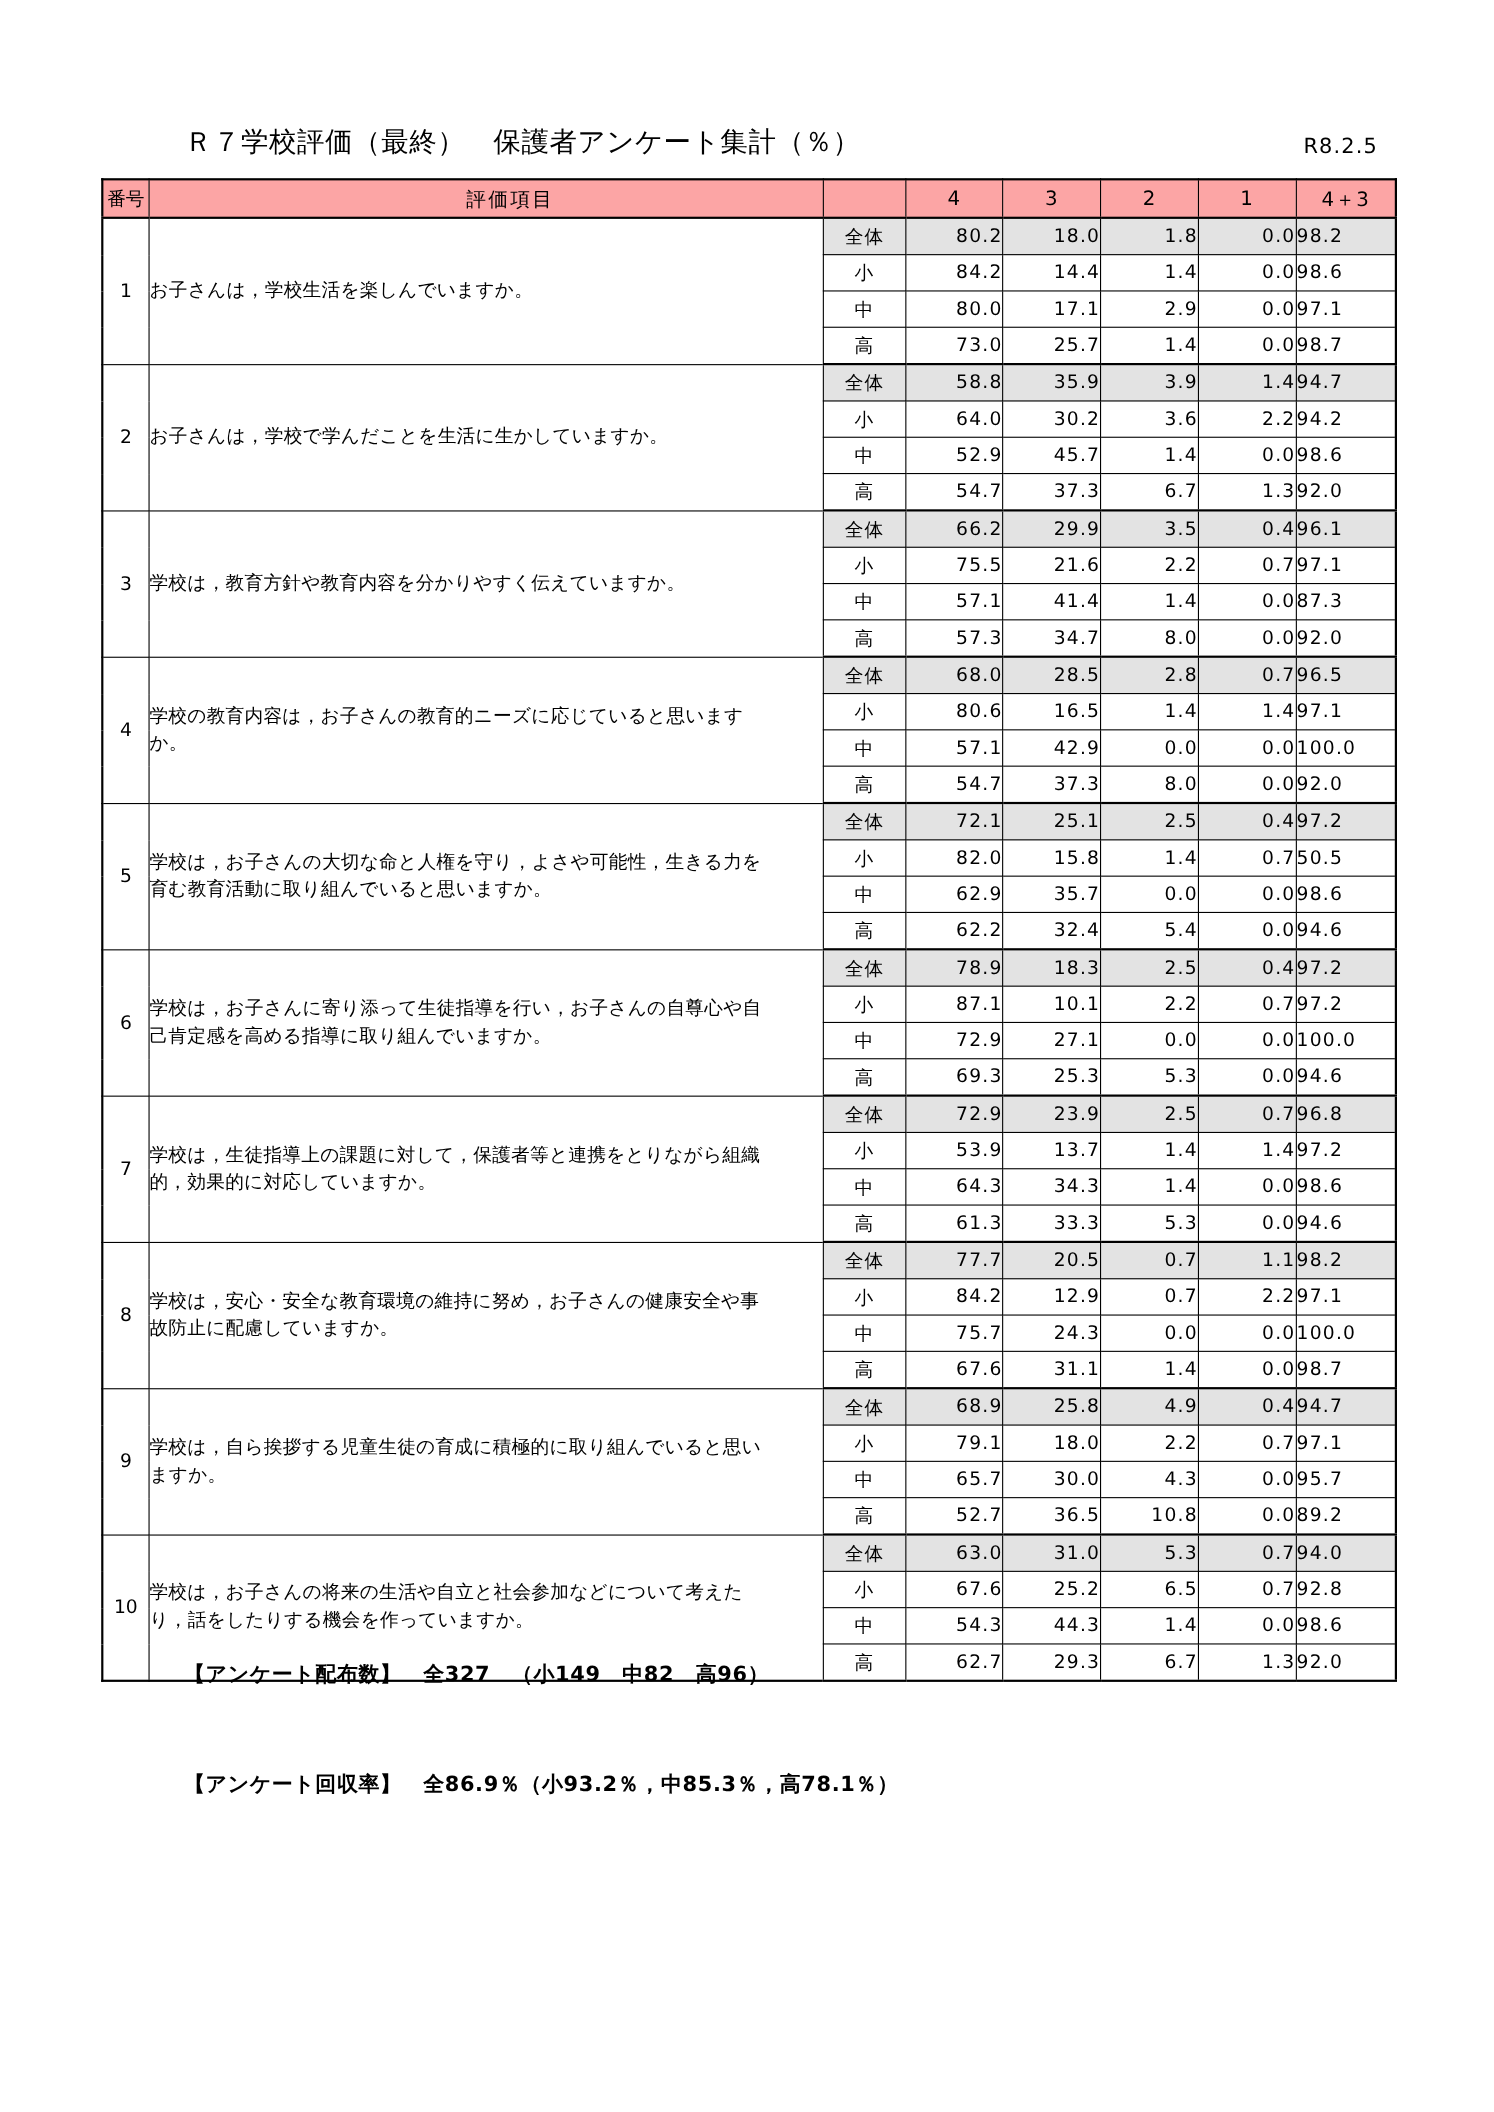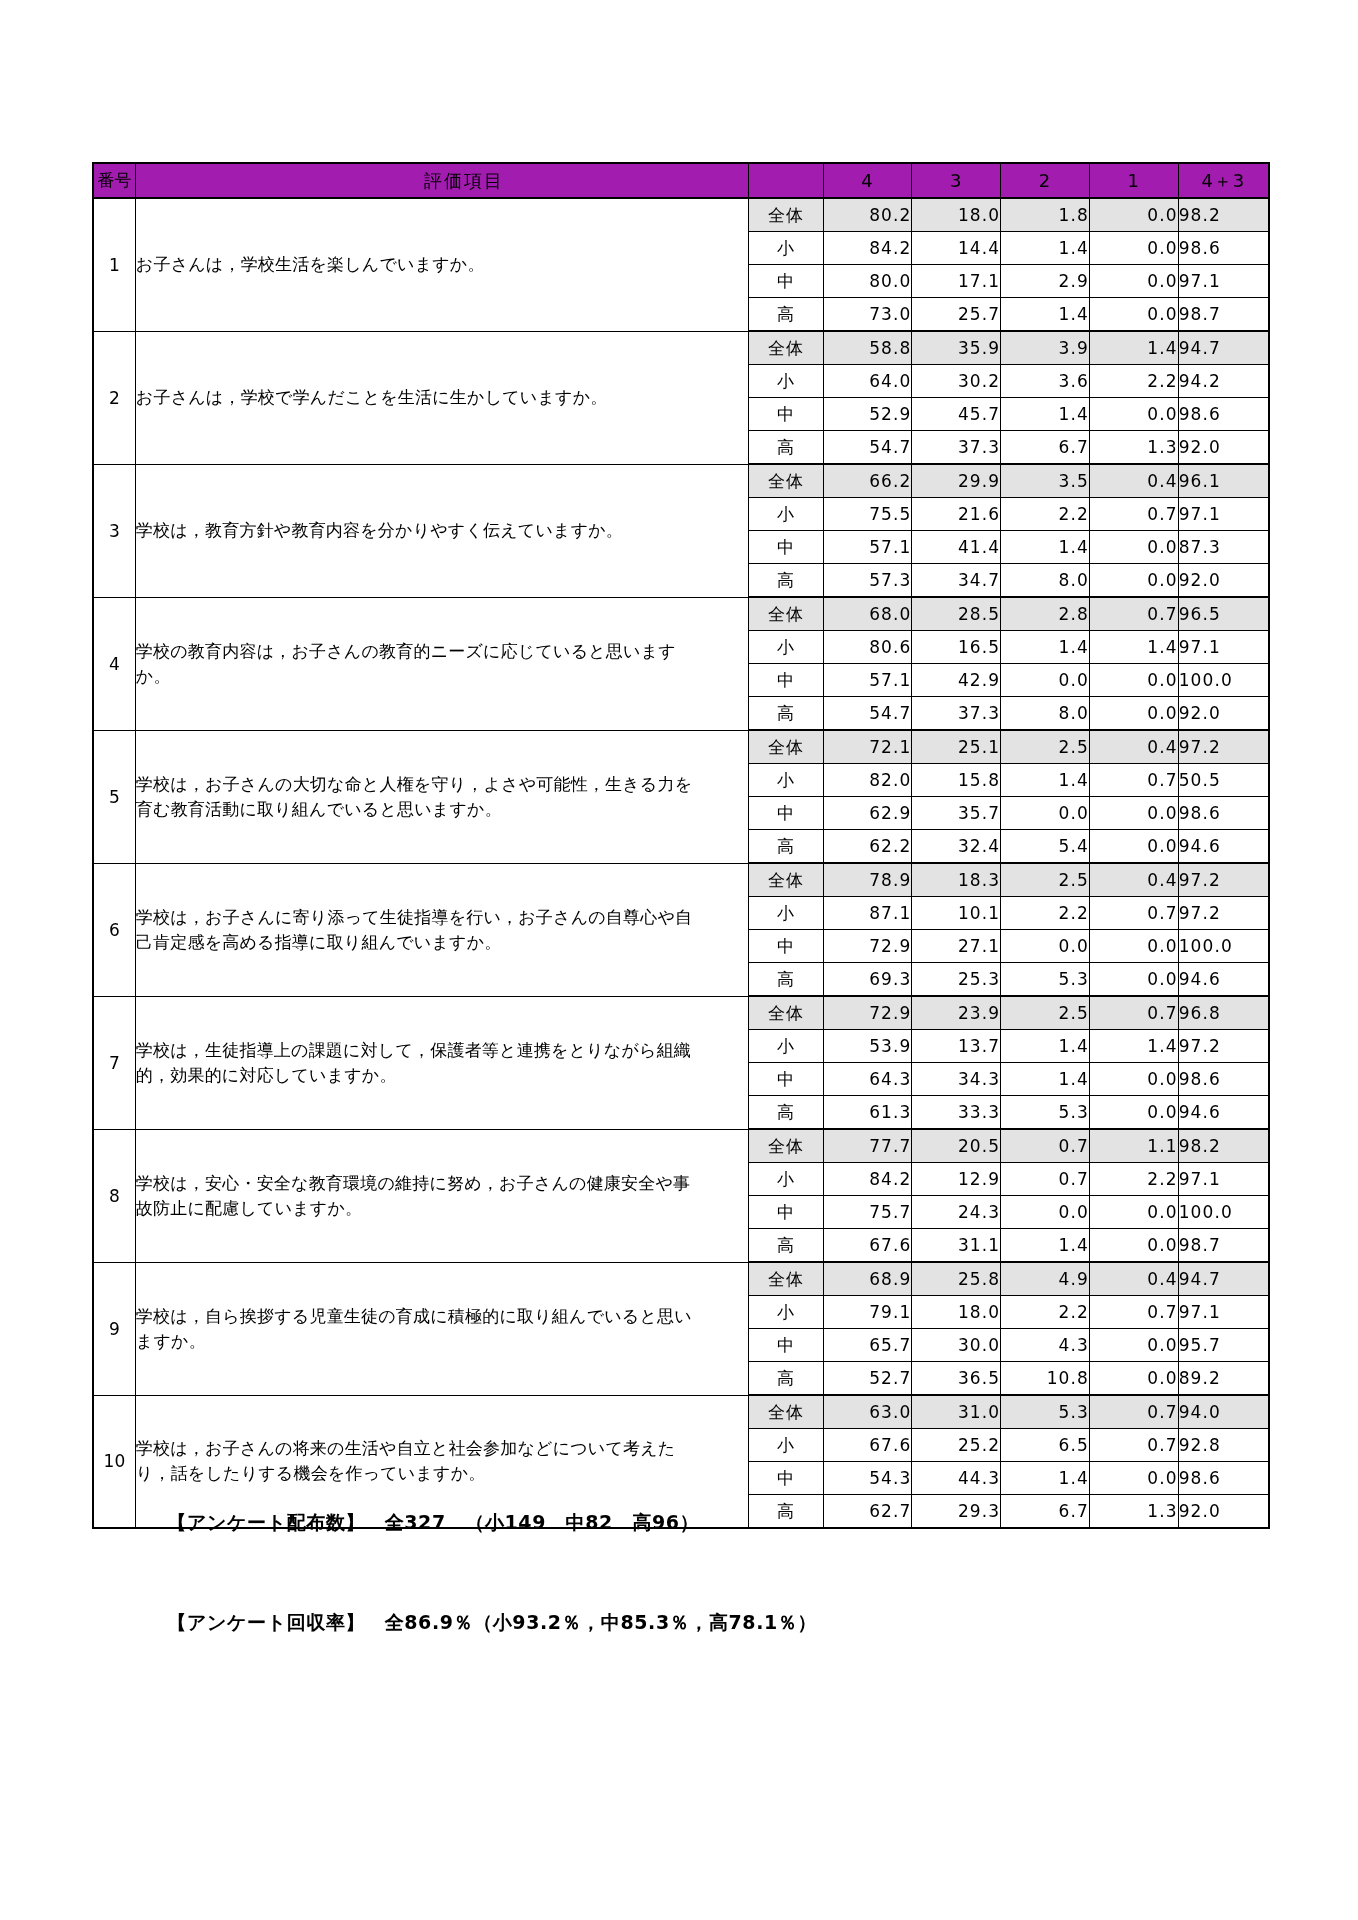--- a/index.html
+++ b/index.html
@@ -80,21 +80,21 @@
   col.c-val    { width: 88px;  }
   col.c-sum    { width: 90px;  }
 
   
   tr.head th {
     height: 33px;
     text-align: center;
     font-size: 18px;
     letter-spacing: 1px;
     border-bottom: 2px solid #000;
-    background: #a21caf;
+    background: #fca5a5;
   }
   tr.head th.h-no   { font-size: 17px; letter-spacing: 0; }
   tr.head th.h-item { font-size: 18px; letter-spacing: 2px; padding-left: 44px; }
   tr.head th.h-blank{ }
 
   
   td.no-cell {
     text-align: center;
     font-size: 18px;
     border-right: 2px solid #000;
@@ -163,20 +163,24 @@
     font-weight: bold;
   }
   .note-line .note-label { }
   .note-line .note-value { }
 </style>
 </head>
 <body>
 
 <div class="page">
 
+  <div class="header-row">
+    <div class="doc-title">Ｒ７学校評価（最終）　保護者アンケート集計（％）</div>
+    <div class="doc-date">R8.2.5</div>
+  </div>
 
   <div class="table-wrap">
     <table class="survey">
       <colgroup>
         <col class="c-no">
         <col class="c-item">
         <col class="c-cat">
         <col class="c-val">
         <col class="c-val">
         <col class="c-val">

